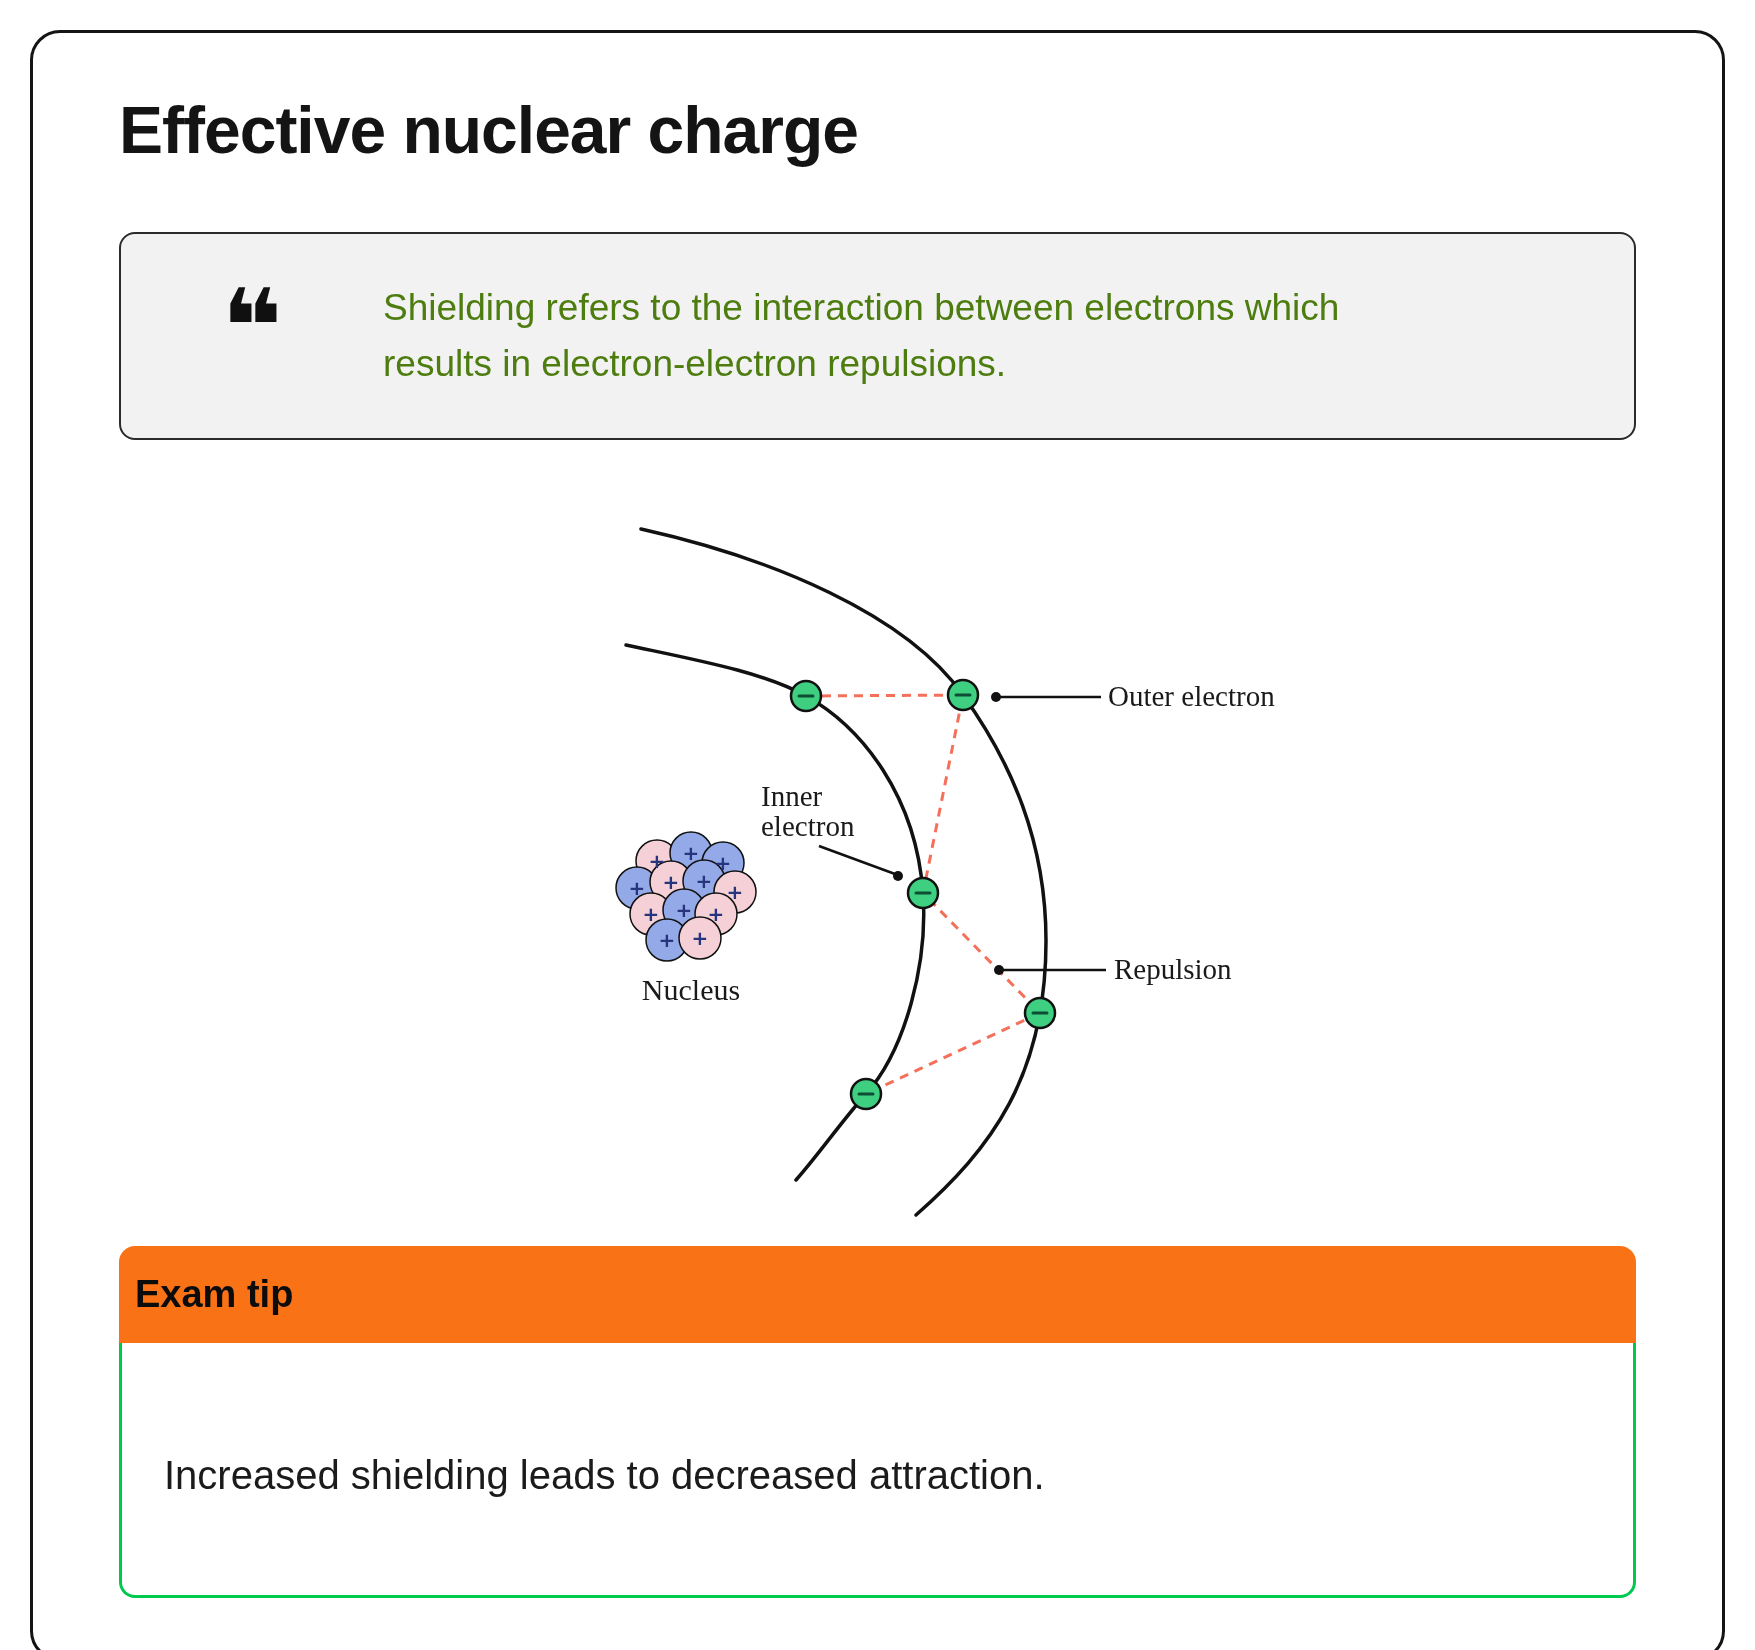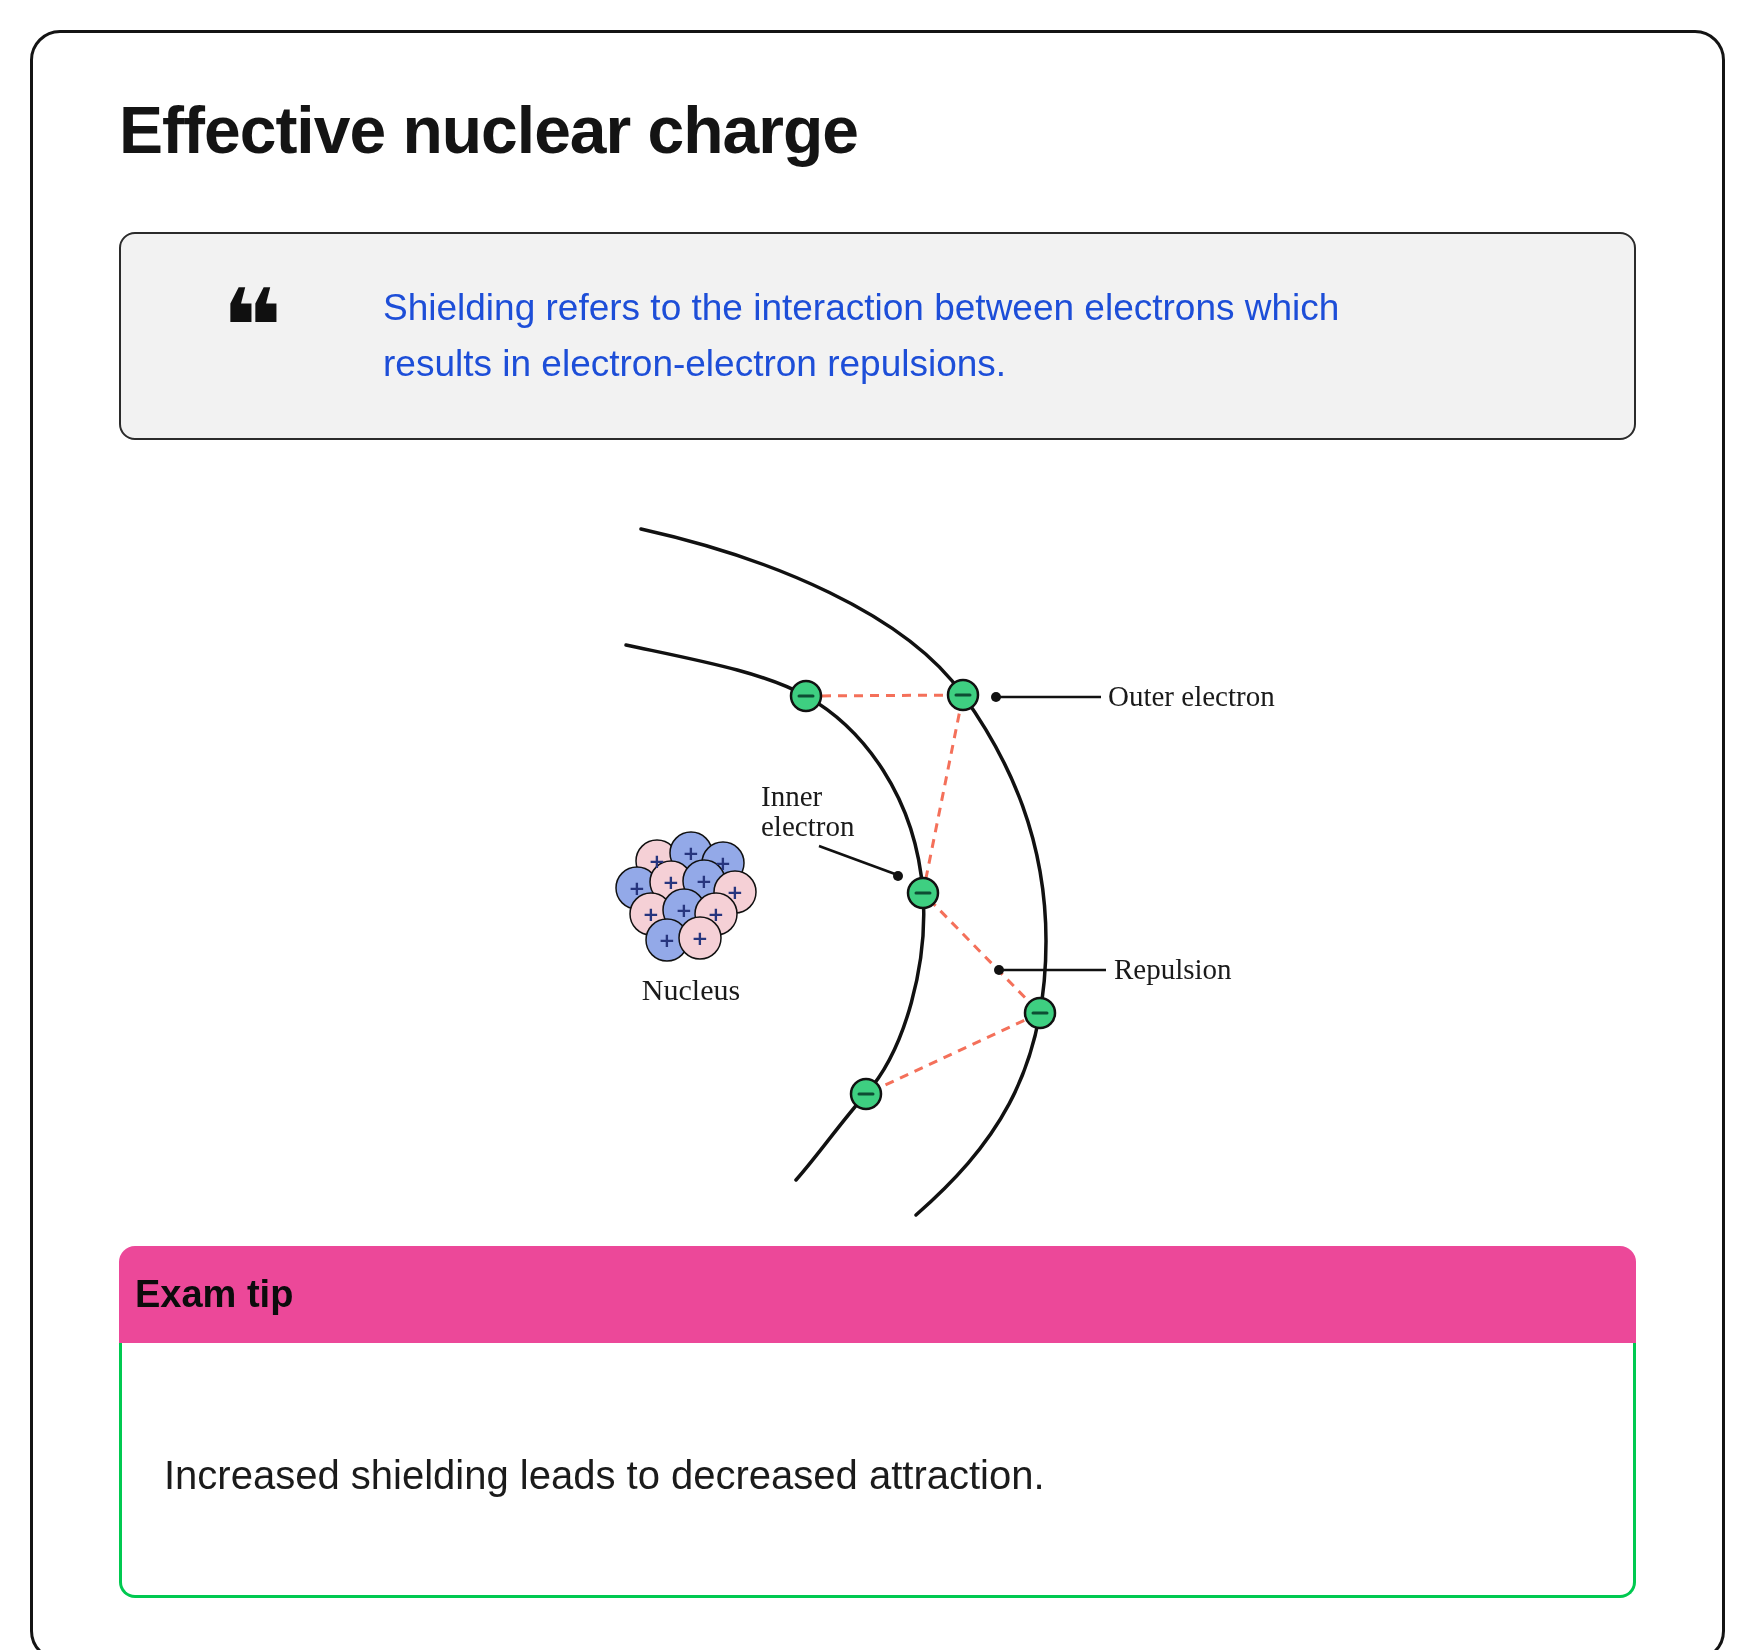--- a/index.html
+++ b/index.html
@@ -20,21 +20,21 @@
     display:flex; align-items:flex-start;
     padding:46px 60px 46px 0;
   }
   .quote-icon {
     flex:0 0 262px; text-align:center;
     font-family:"DejaVu Sans",sans-serif;
     font-size:104px; font-weight:bold; color:#101010;
     line-height:0.8; margin-top:6px;
   }
   .quote-text {
-    font-size:37px; line-height:1.52; color:#1d4ed8;
+    font-size:37px; line-height:1.52; color:#4d7c0f;
     margin:0; max-width:1060px;
   }
   .diagram { margin:70px 0 0 332px; width:900px; }
   .shell { fill:none; stroke-width:3.5; stroke-linecap:round; }
   .repulsion-path { fill:none; stroke-width:3; stroke-dasharray:9 7; }
   .pointer { stroke:#111111; stroke-width:2.5; }
   .pointer-dot { fill:#111111; }
   .dlabel { font-family:"Liberation Serif",serif; font-size:29px; fill:#1a1a1a; }
   .nucleus-label { font-family:"Liberation Serif",serif; font-size:30px; fill:#1a1a1a; }
   .nucleon { stroke:#111111; stroke-width:1.5; }
@@ -141,21 +141,21 @@
         <g>
           <circle class="pointer-dot" cx="548" cy="460" r="5"></circle>
           <line class="pointer" x1="548" y1="460" x2="655" y2="460"></line>
           <text class="dlabel" x="663" y="469">Repulsion</text>
         </g>
 
       </svg>
     </div>
 
     <div class="exam-tip">
-      <div class="exam-tip-header" style="background: #ec4899; padding-left: 16px;">
+      <div class="exam-tip-header" style="background: #f97316; padding-left: 16px;">
         <span style="color: rgb(12, 12, 12);">Exam tip</span>
       </div>
       <div class="exam-tip-body" style="border-color: rgb(0, 201, 80);">
         <p>Increased shielding leads to decreased attraction.</p>
       </div>
     </div>
 
   </div>
 </div>
 

